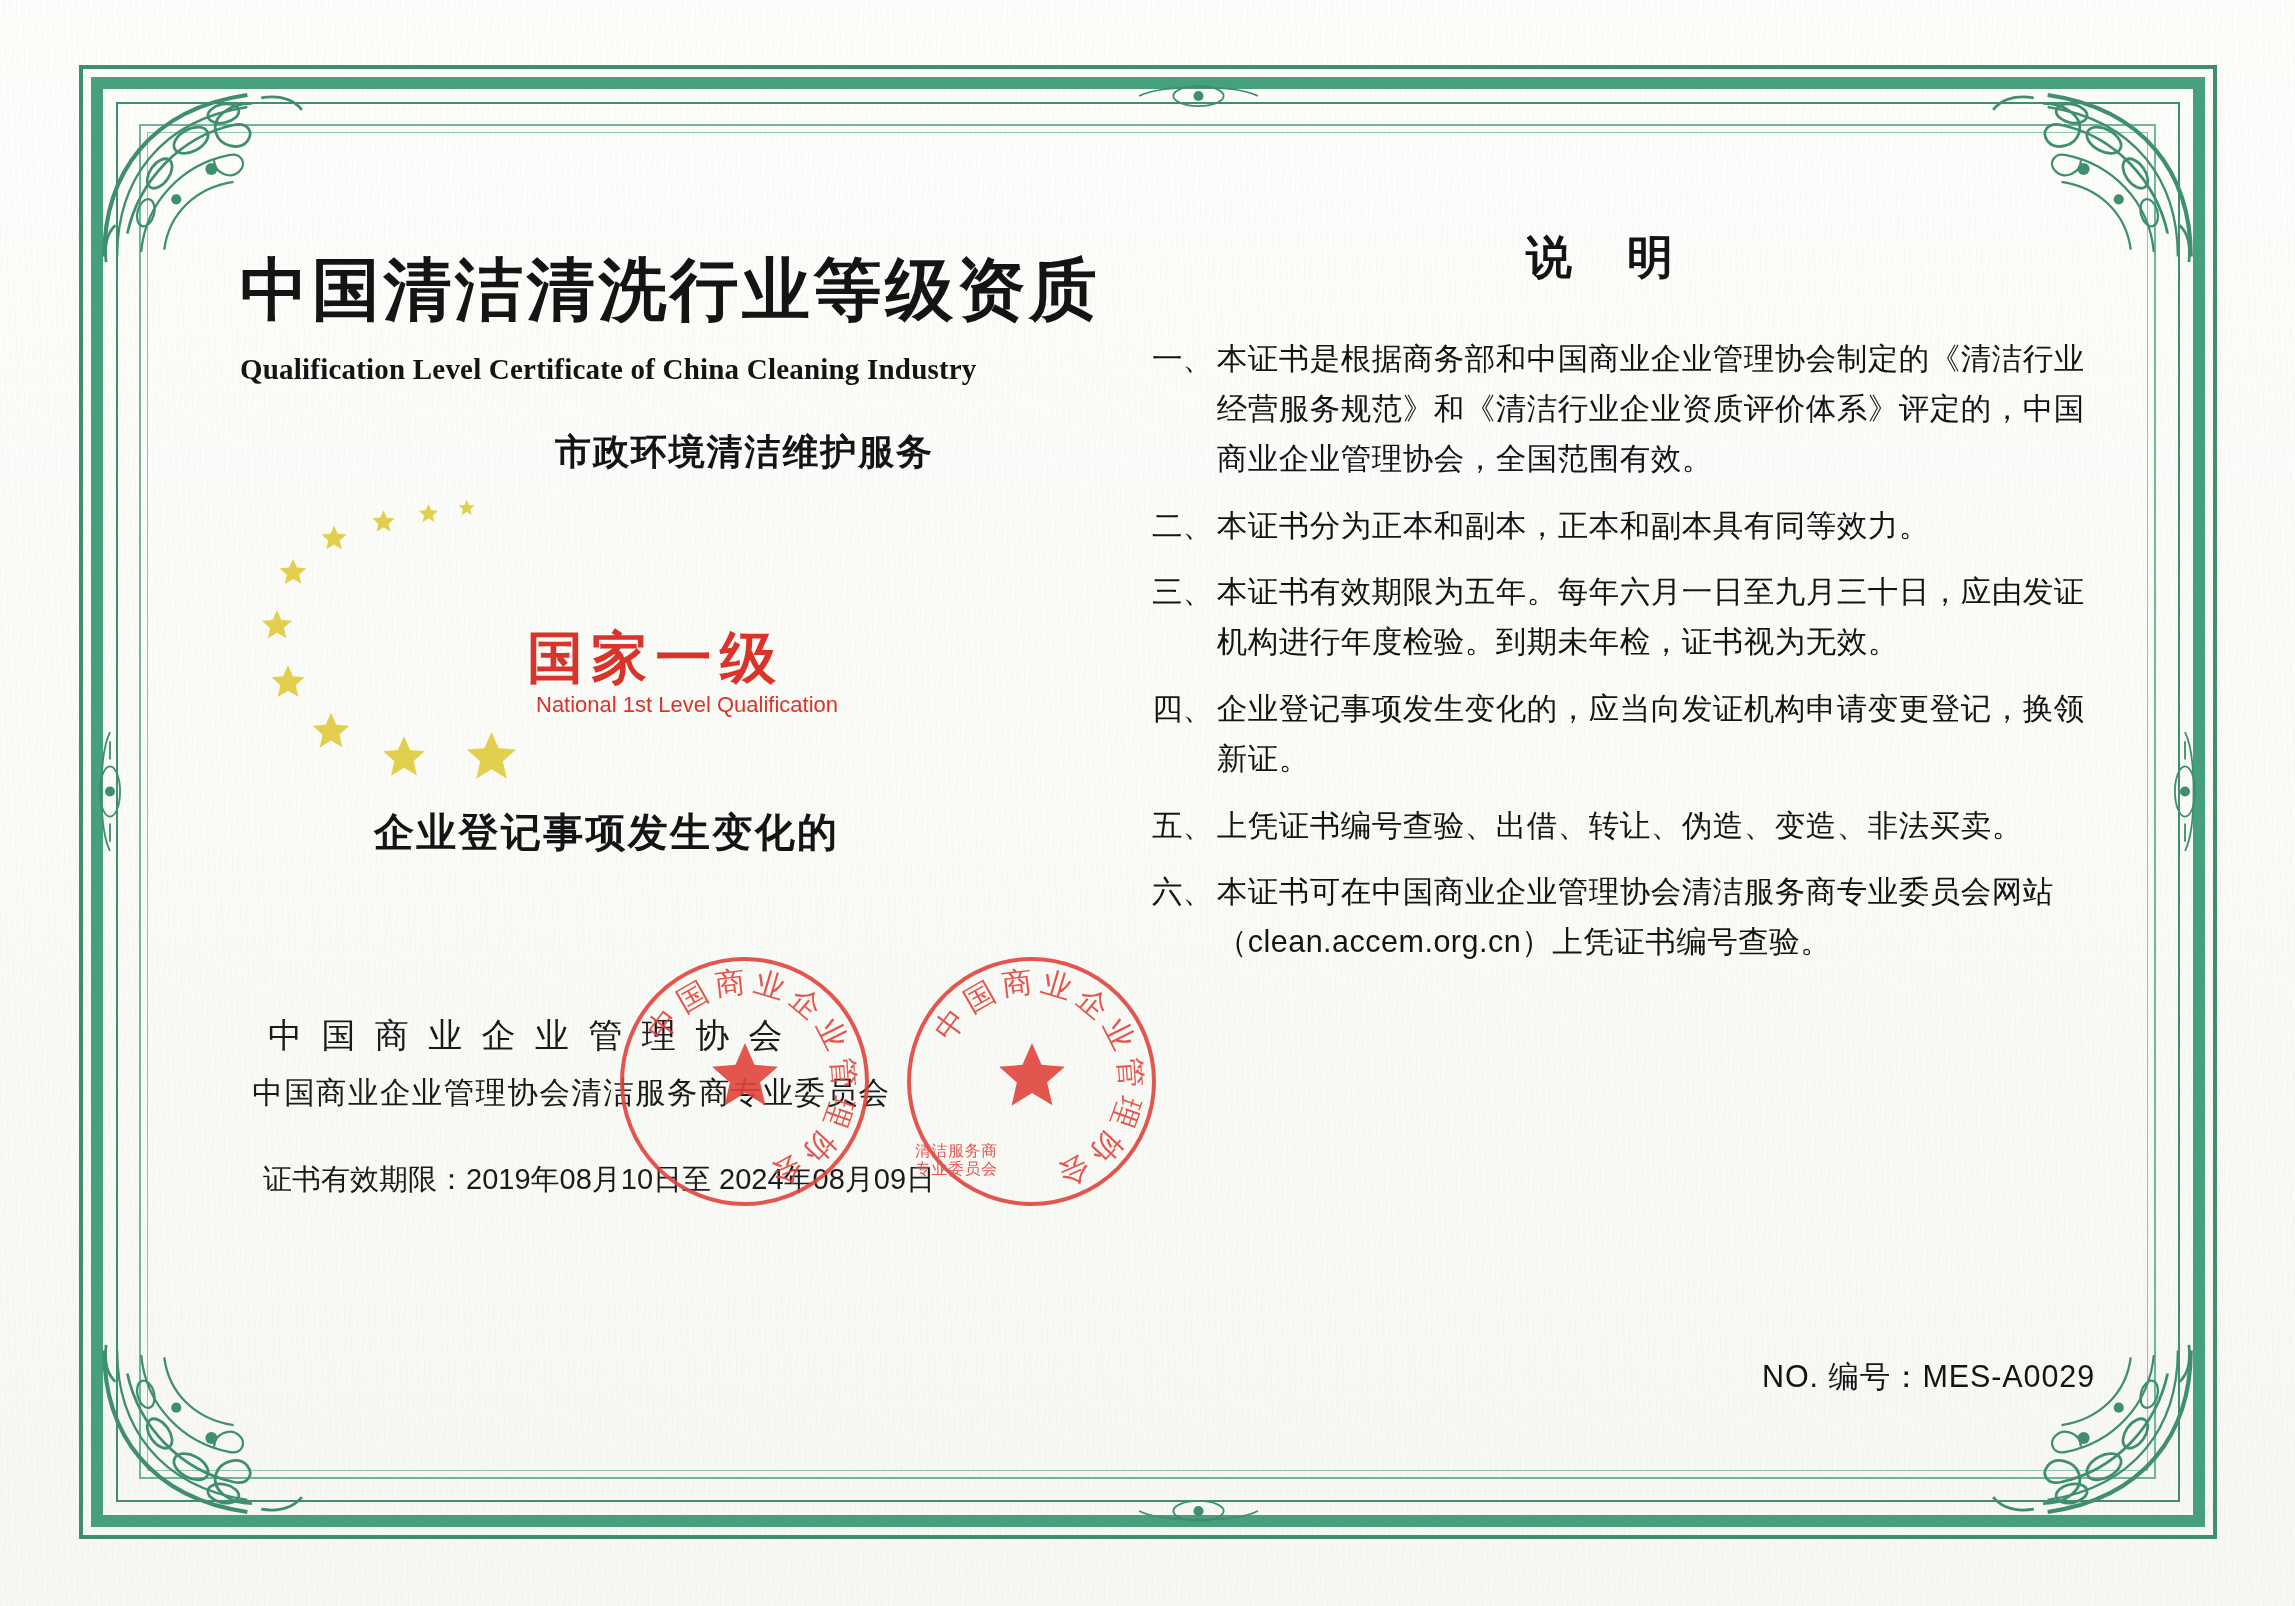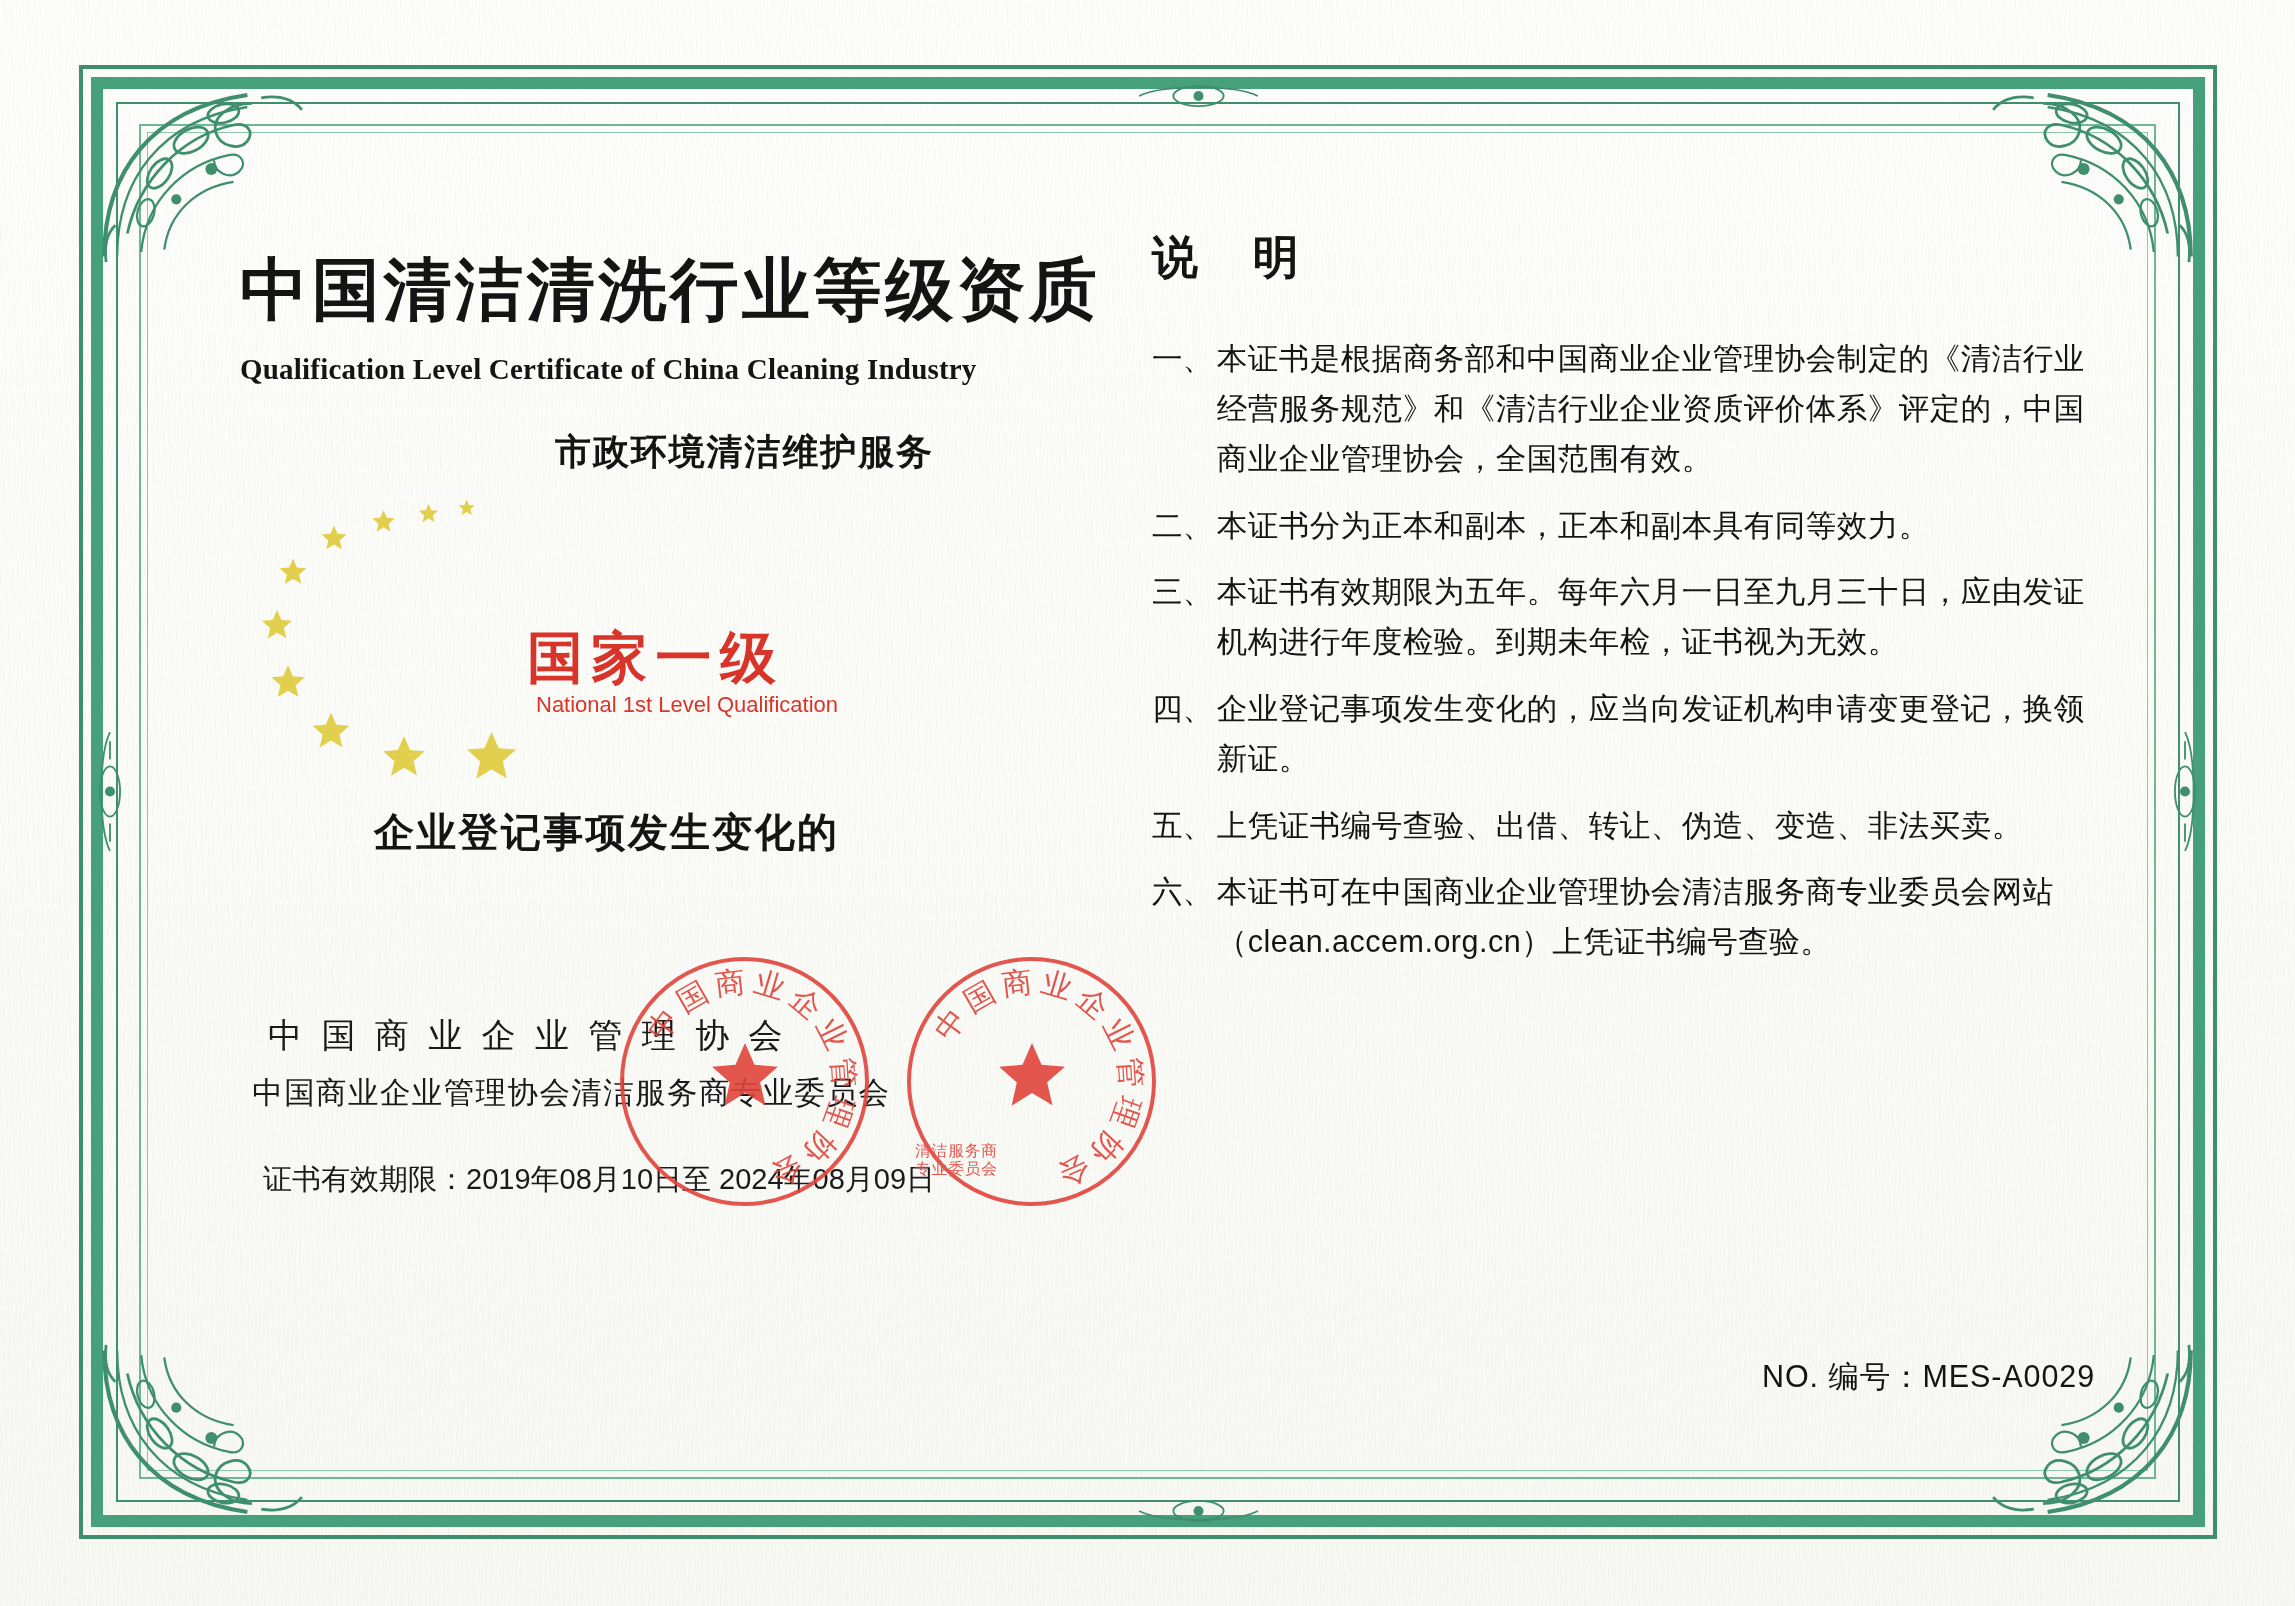--- a/index.html
+++ b/index.html
@@ -227,20 +227,21 @@
     text-align: left;
     font-family: "Liberation Sans", sans-serif;
     font-size: 15.7px;
     line-height: 1.15;
     color: #e0453c;
     letter-spacing: 0.9px;
   }
   
   .notes-title {
     margin-top: 88px;
+    text-align: center;
     padding-right: 69px;
     font-family: "Liberation Sans", sans-serif;
     font-weight: bold;
     font-size: 46px;
     letter-spacing: 21px;
     color: #141414;
   }
   .notes {
     margin-top: 44px;
     padding-right: 28px;

